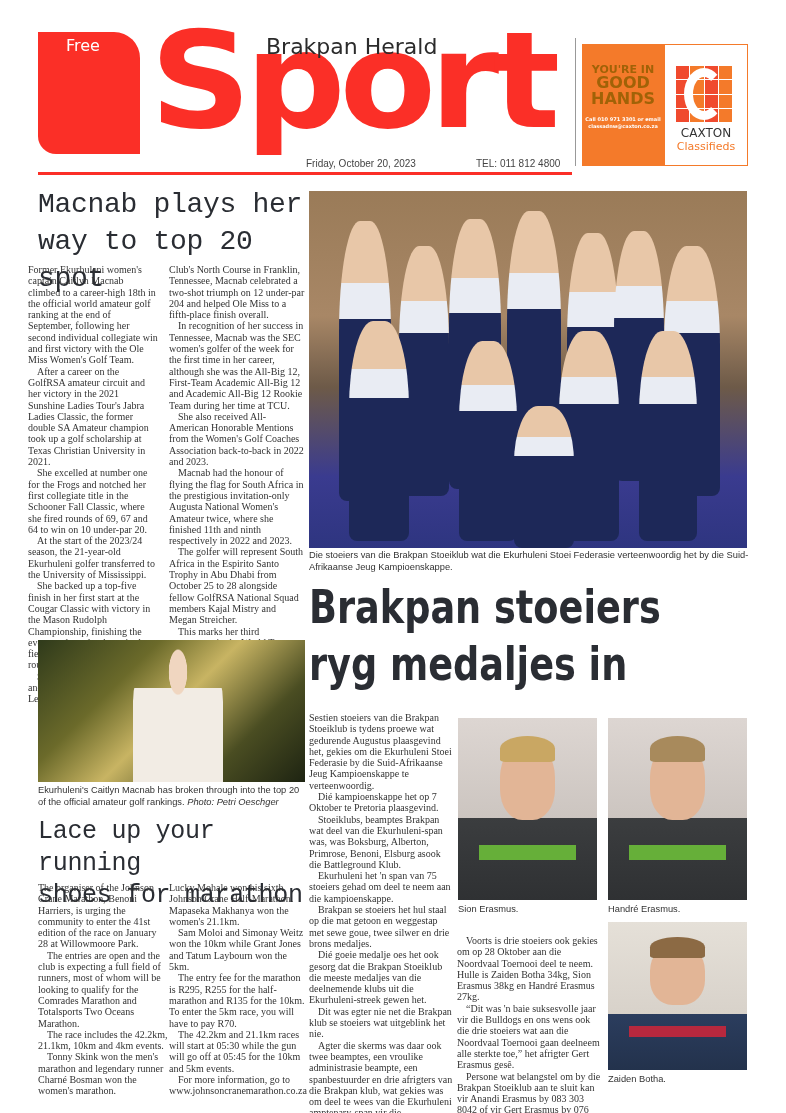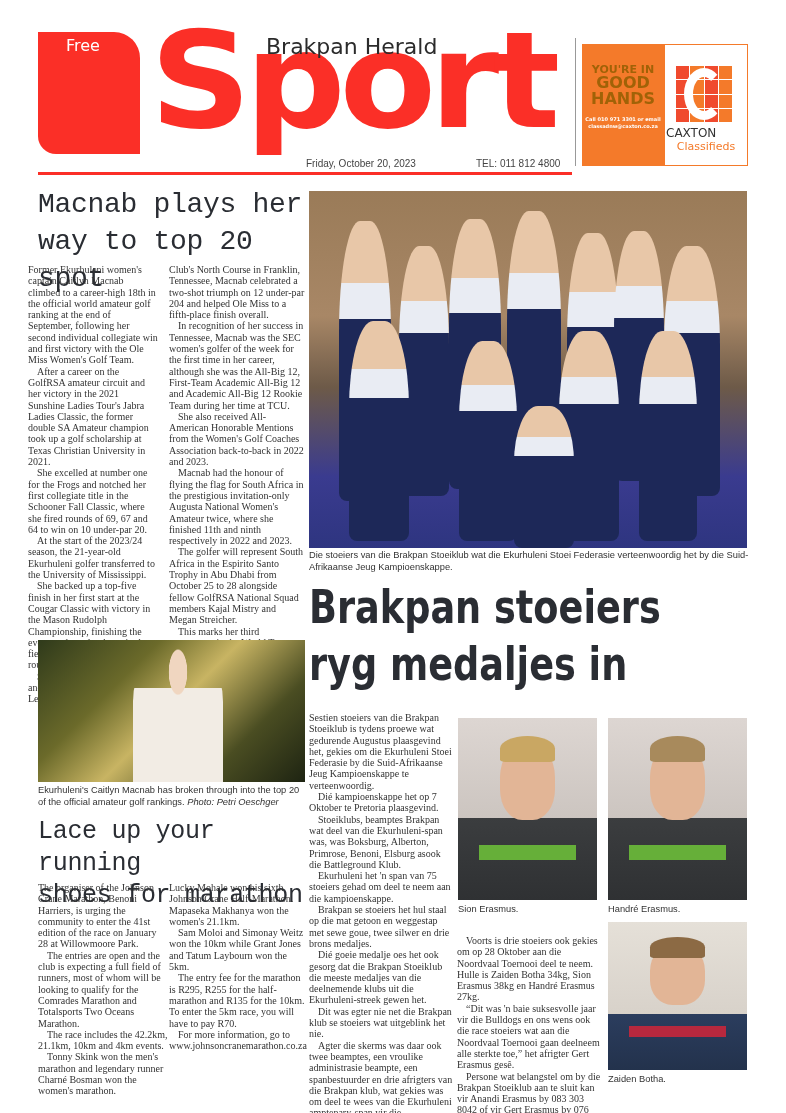--- a/index.html
+++ b/index.html
@@ -21,21 +21,21 @@
   .ad-orange { position: absolute; left: 6px; top: 6px; width: 82px; height: 122px; background: #f47a2a; }
   .ad-white { position: absolute; left: 88px; top: 6px; width: 84px; height: 122px; background: #fff; border: 1px solid #f47a2a; }
   .ad-headline { position: absolute; left: 8px; top: 26px; width: 78px; text-align: center; color: #a16207; font-family: "DejaVu Sans", sans-serif; font-weight: bold; line-height: 1; }
   .ad-h1 { font-size: 11px; }
   .ad-h2 { font-size: 16px; }
   .ad-small { position: absolute; left: 8px; top: 78px; width: 78px; text-align: center; color: #fff; font-family: "DejaVu Sans", sans-serif; font-size: 5px; font-weight: bold; line-height: 1.3; }
   .caxton-grid { position: absolute; left: 100px; top: 28px; width: 56px; height: 56px; display: grid; grid-template-columns: repeat(4, 1fr); grid-template-rows: repeat(4, 1fr); gap: 1px; }
   .caxton-grid div { background: #f47a2a; }
   .caxton-grid div:nth-child(odd) { background: #f04a2e; }
   .caxton-c { position: absolute; left: 108px; top: 30px; width: 40px; height: 52px; border: 9px solid #fff; border-right-color: transparent; border-radius: 50%; }
-  .caxton-name { position: absolute; left: 90px; top: 88px; width: 80px; font-family: "DejaVu Sans", sans-serif; font-size: 12px; color: #333; }
+  .caxton-name { position: absolute; left: 90px; top: 88px; width: 80px; text-align: center; font-family: "DejaVu Sans", sans-serif; font-size: 12px; color: #333; }
   .caxton-sub { position: absolute; left: 90px; top: 102px; width: 80px; text-align: center; font-family: "DejaVu Sans", sans-serif; font-size: 11px; color: #f47a2a; }
 
   
   .h-light { font-family: Liberation Mono, monospace; font-weight: normal; color: #2a2d33; letter-spacing: -0.3px; }
   .macnab-head { position: absolute; left: 38px; top: 186px; width: 270px; font-size: 28px; line-height: 37px; }
   .col { position: absolute; font-size: 10px; line-height: 11.3px; color: #333; text-align: left; }
   .col p { text-indent: 0; }
   .col p + p { text-indent: 9px; }
   .macnab-col1 { left: 28px; top: 264px; width: 130px; }
   .macnab-col2 { left: 169px; top: 264px; width: 136px; }
@@ -159,20 +159,21 @@
 <div class="col marathon-col1">
   <p>The organiser of the Johnson Crane Marathon, Benoni Harriers, is urging the community to enter the 41st edition of the race on January 28 at Willowmoore Park.</p>
   <p>The entries are open and the club is expecting a full field of runners, most of whom will be looking to qualify for the Comrades Marathon and Totalsports Two Oceans Marathon.</p>
   <p>The race includes the 42.2km, 21.1km, 10km and 4km events.</p>
   <p>Tonny Skink won the men's marathon and legendary runner Charné Bosman won the women's marathon.</p>
 </div>
 <div class="col marathon-col2">
   <p>Lucky Mohale won his sixth Johnson Crane Half-Marathon. Mapaseka Makhanya won the women's 21.1km.</p>
   <p>Sam Moloi and Simonay Weitz won the 10km while Grant Jones and Tatum Laybourn won the 5km.</p>
   <p>The entry fee for the marathon is R295, R255 for the half-marathon and R135 for the 10km. To enter the 5km race, you will have to pay R70.</p>
+  <p>The 42.2km and 21.1km races will start at 05:30 while the gun will go off at 05:45 for the 10km and 5km events.</p>
   <p>For more information, go to www.johnsoncranemarathon.co.za</p>
 </div>
 
 <div class="photo team-photo">
   <div class="kid" style="left:30px;top:30px;width:52px;height:280px;"></div>
   <div class="kid" style="left:90px;top:55px;width:50px;height:250px;"></div>
   <div class="kid" style="left:140px;top:28px;width:52px;height:270px;"></div>
   <div class="kid" style="left:198px;top:20px;width:54px;height:280px;"></div>
   <div class="kid" style="left:258px;top:42px;width:52px;height:270px;"></div>
   <div class="kid" style="left:305px;top:40px;width:50px;height:250px;"></div>
@@ -210,21 +211,21 @@
 
 <div class="photo portrait handre-photo">
   <div class="face"></div>
   <div class="hair" style="background:#a88a5c;"></div>
   <div class="stripe"></div>
 </div>
 <div class="cap handre-cap">Handré Erasmus.</div>
 
 <div class="col wrestle-col2">
   <p style="text-indent:9px;">Voorts is drie stoeiers ook gekies om op 28 Oktober aan die Noordvaal Toernooi deel te neem. Hulle is Zaiden Botha 34kg, Sion Erasmus 38kg en Handré Erasmus 27kg.</p>
-  <p>“Dit was 'n baie suksesvolle jaar vir die Bulldogs en ons wens ook die race stoeiers wat aan die Noordvaal Toernooi gaan deelneem alle sterkte toe,” het afrigter Gert Erasmus gesê.</p>
+  <p>“Dit was 'n baie suksesvolle jaar vir die Bulldogs en ons wens ook die drie stoeiers wat aan die Noordvaal Toernooi gaan deelneem alle sterkte toe,” het afrigter Gert Erasmus gesê.</p>
   <p>Persone wat belangstel om by die Brakpan Stoeiklub aan te sluit kan vir Anandi Erasmus by 083 303 8042 of vir Gert Erasmus by 076 022 7772 skakel.</p>
 </div>
 
 <div class="photo portrait zaiden-photo">
   <div class="face"></div>
   <div class="hair"></div>
   <div class="stripe"></div>
 </div>
 <div class="cap zaiden-cap">Zaiden Botha.</div>
 

